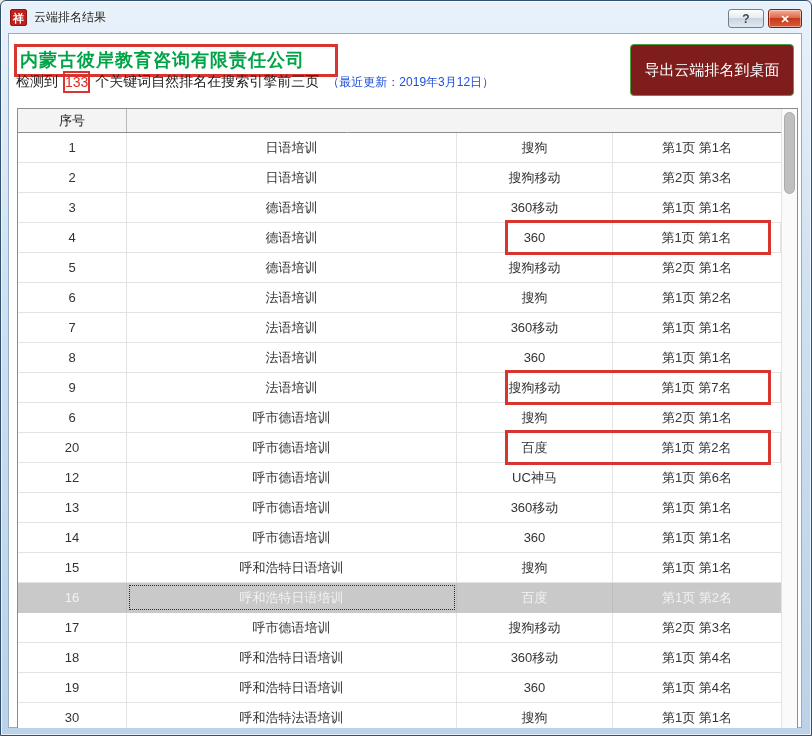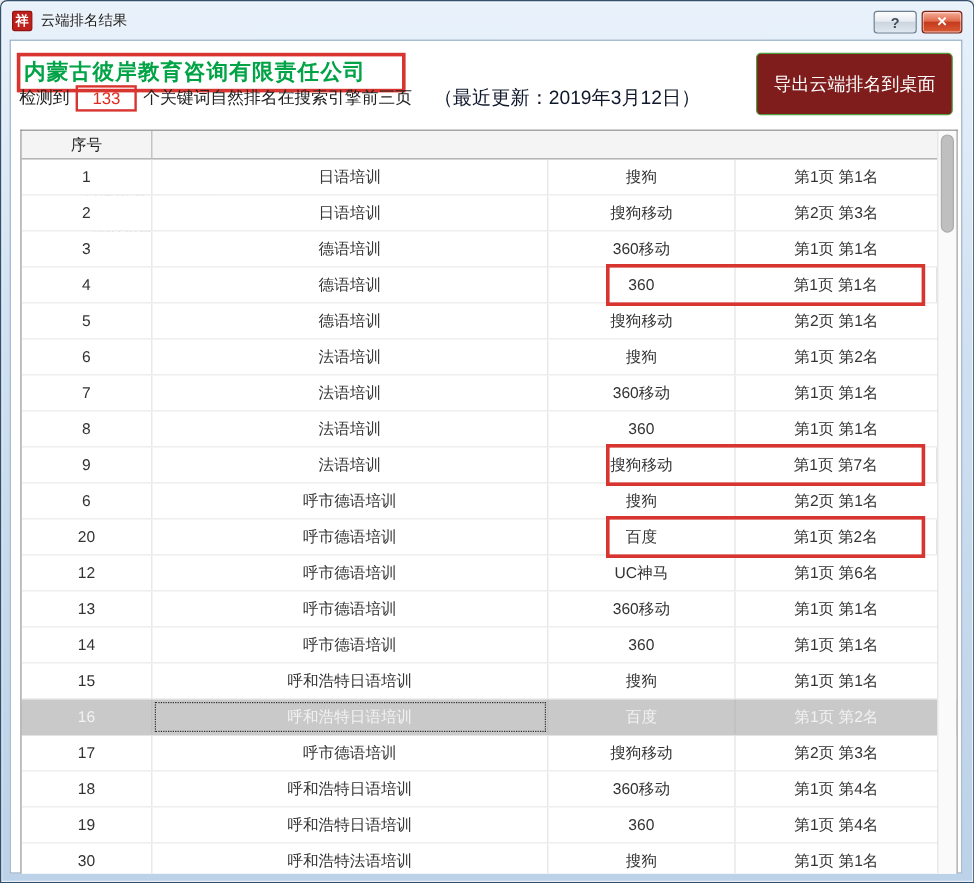--- a/index.html
+++ b/index.html
@@ -25,22 +25,22 @@
     box-shadow:inset 0 0 0 1px rgba(255,255,255,.45);}
 
   
   .content{position:absolute;left:7px;top:32px;width:794px;height:695px;background:#ffffff;
     border:1px solid #96adc6;box-sizing:border-box;}
 
   .company-wrap{position:absolute;left:5px;top:10px;border:3px solid #d93530;padding:1px 30px 2px 3px;}
   .company{font-size:18px;font-weight:bold;color:#00a345;letter-spacing:1px;white-space:nowrap;}
 
   .detect-line{position:absolute;left:7px;top:37px;font-size:14px;color:#222;white-space:nowrap;display:flex;align-items:center;justify-content:flex-end;}
-  .count-box{display:inline-block;border:2px solid #d93530;color:#e02b1f;padding:0 12px;margin:0 5px;font-size:14px;line-height:18px;}
-  .detect-note{color:#0f172a;font-size:16px;margin-left:18px;}
+  .count-box{display:inline-block;border:2px solid #d93530;color:#e02b1f;padding:0 0;margin:0 5px;font-size:14px;line-height:18px;}
+  .detect-note{color:#1d4ed8;font-size:12px;margin-left:8px;}
 
   .export-btn{position:absolute;right:7px;top:10px;width:164px;height:52px;background:#7f1d1d;
     border:1px solid #4f9e3f;border-radius:4px;color:#fff;font-size:15px;cursor:pointer;
     font-family:"Liberation Sans","DejaVu Sans",sans-serif;}
 
   
   .table-wrap{position:absolute;left:8px;top:74px;width:781px;height:620px;
     border:1px solid #8d8d8d;border-bottom:none;box-sizing:border-box;overflow:hidden;background:#fff;}
   .thead{display:flex;height:24px;background:#f4f4f4;border-bottom:1px solid #8d8d8d;box-sizing:border-box;flex-direction:column;}
   .th{font-size:13px;color:#222;text-align:center;line-height:23px;border-right:1px solid #b9b9b9;box-sizing:border-box;}

